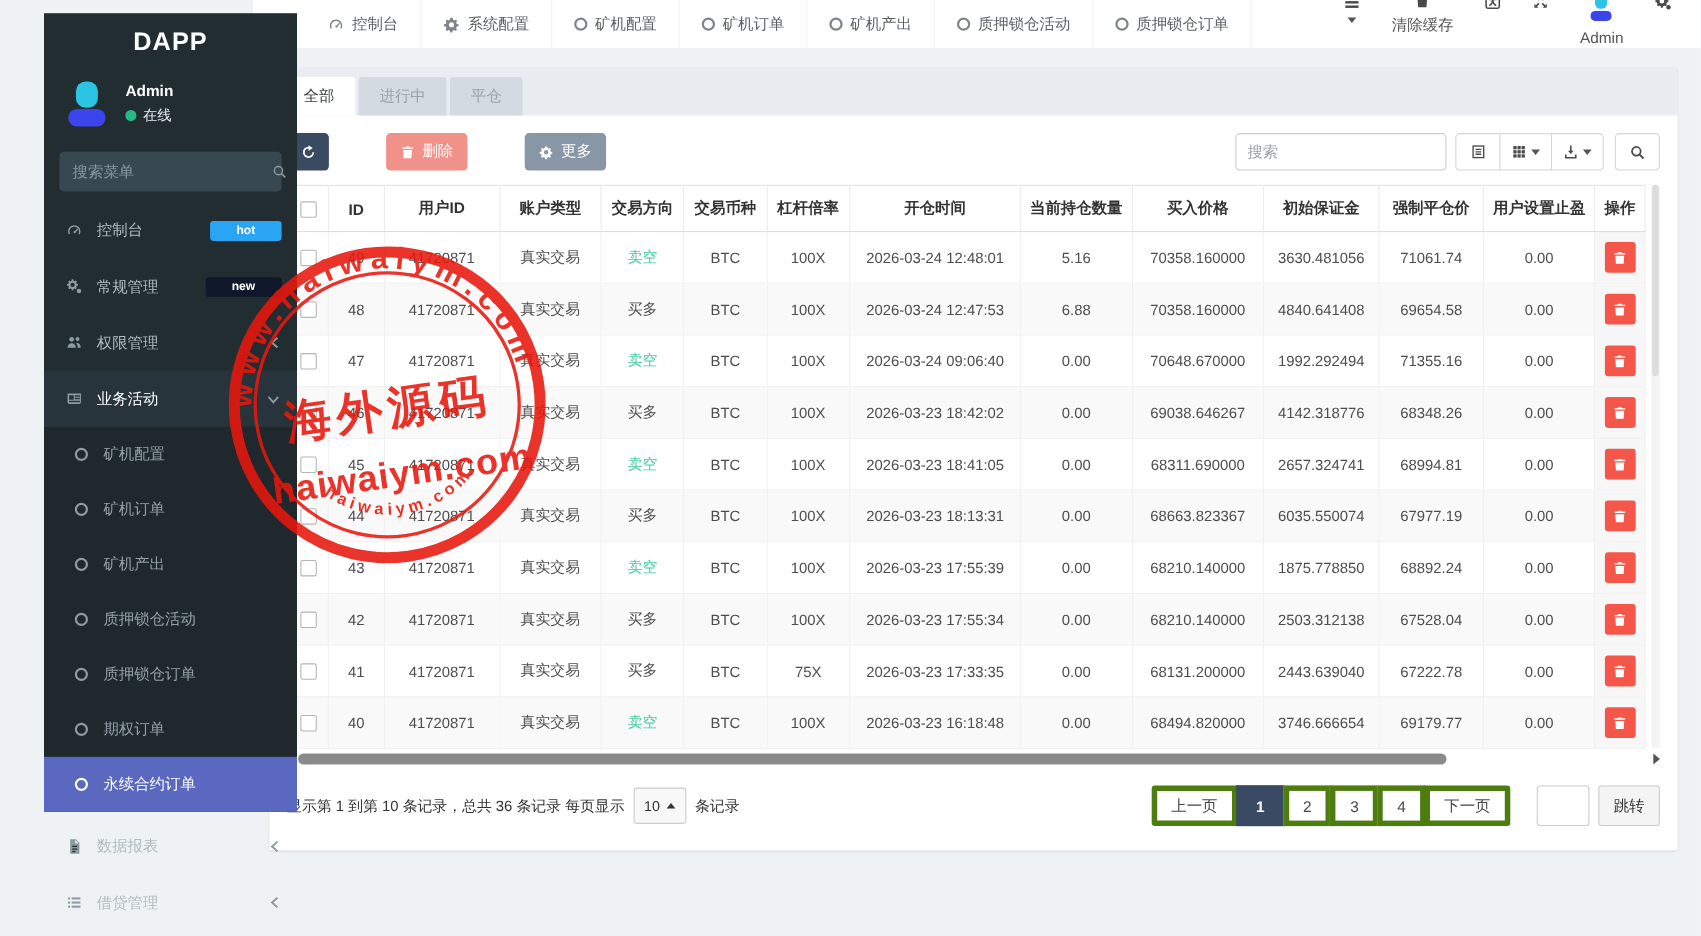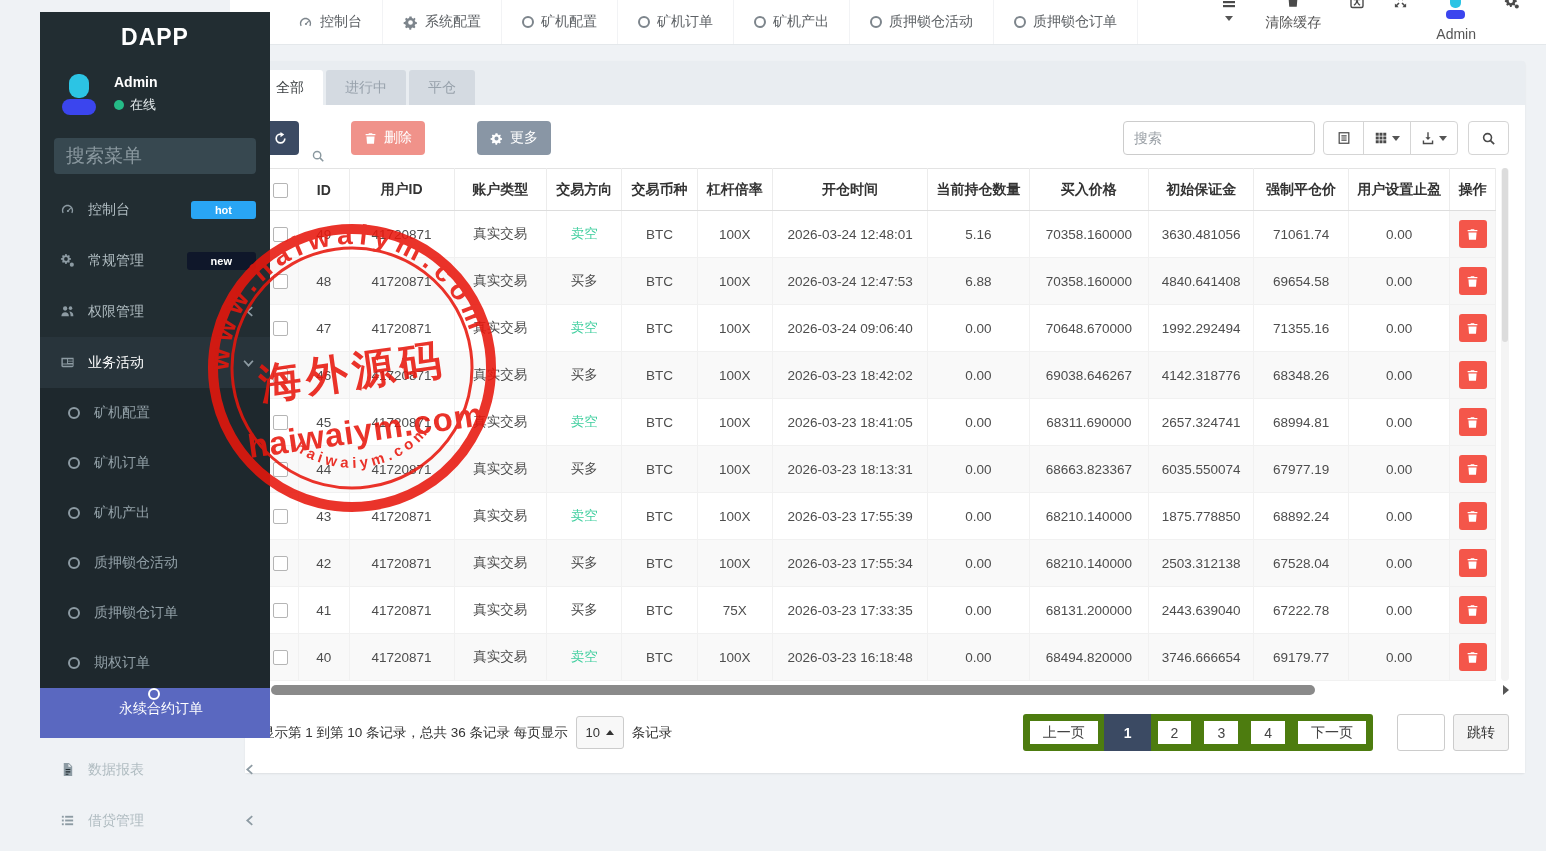--- a/index.html
+++ b/index.html
@@ -16,33 +16,33 @@
   .avatar .head { position:absolute; left:11px; top:2px; width:20px; height:24px; border-radius:9px; background:#2cc4e4; }
   .avatar .torso { position:absolute; left:4px; bottom:1px; width:34px; height:16px; border-radius:8px; background:#3b45ee; }
   .avatar.small { width:26px; height:26px; flex:0 0 26px; }
   .avatar.small .head { left:7px; top:1px; width:11px; height:13px; border-radius:5px; }
   .avatar.small .torso { left:3px; bottom:1px; width:19px; height:9px; border-radius:4px; }
   .user-meta { margin-left:12px; }
   .user-name { color:#fff; font-weight:bold; font-size:14px; margin-bottom:6px; }
   .user-status { color:#e6ecee; font-size:13px; display:flex; align-items:center; gap:6px; }
   .dot { width:10px; height:10px; border-radius:50%; background:#25bb87; display:inline-block; }
   .side-search { margin:8px 14px 10px; background:#374850; border-radius:4px; height:36px; display:flex; align-items:center; padding:0 12px; }
-  .side-search input { flex:1; background:transparent; border:none; outline:none; color:#fdba74; font-size:19px; }
+  .side-search input { flex:1; background:transparent; border:none; outline:none; color:#fdba74; font-size:14px; }
   .side-search input::placeholder { color:#8a989f; }
   .side-search .ic { color:#8a989f; }
   .menu { list-style:none; margin-top:6px; }
   .menu-item { display:flex; align-items:center; height:51px; padding:0 16px 0 18px; color:#b0bcc1; font-size:14px; cursor:pointer; position:relative; }
   .menu-item .ic { color:#8d9ba3; margin-right:12px; width:18px; }
   .menu-item .chev { position:absolute; right:16px; color:#8d9ba3; }
   .menu-item.expanded { background:#28343b; color:#fff; }
   .badge { position:absolute; right:14px; color:#fff; font-size:11px; font-weight:bold; padding:3px 24px; border-radius:3px; }
   .submenu { list-style:none; background:#1e282d; }
   .submenu-item { display:flex; align-items:center; height:50px; padding:0 16px 0 28px; color:#93a1a8; font-size:14px; cursor:pointer; }
   .submenu-item .circle-o { margin-right:14px; color:#8d9ba3; }
-  .submenu-item.active { background:#5a68c0; color:#fff;flex-direction:column; }
+  .submenu-item.active { background:#5a68c0; color:#fff; }
   .submenu-item.active .circle-o { color:#fff; }
 
   
   .topbar { position:absolute; left:230px; top:0; width:1316px; height:45px; background:#fff; border-bottom:1px solid #e4e8eb; display:flex; align-items:stretch; z-index:4; }
   .hamburger { width:48px; display:flex; align-items:center; justify-content:center; color:#4a4a4a; cursor:pointer; }
   .topnav { display:flex; align-items:stretch; }
   .nav-item { display:flex; align-items:center; gap:7px; padding:0 20px; color:#5d6165; font-size:14px; border-right:1px solid #f2f3f5; cursor:pointer; text-decoration:none; }
   .nav-item .ic { color:#7d858c; }
   .topbar-right { margin-left:auto; display:flex; align-items:center; gap:4px; padding-right:14px; }
   .tb-btn { display:flex; align-items:center; gap:6px; color:#555; font-size:14px; padding:0 12px; height:57px; cursor:pointer;flex-direction:column; }
@@ -90,21 +90,21 @@
   .h-arrow.left { border-right:6px solid #555; }
   .h-arrow.right { border-left:6px solid #555; }
   .h-track { flex:1; height:10px; margin:0 4px; position:relative; }
   .h-thumb { position:absolute; left:0; top:0; height:10px; width:85%; background:#8a8a8a; border-radius:5px; }
 
   .table-footer { display:flex; align-items:center; padding:8px 0 10px; }
   .summary { font-size:13.5px; color:#333; display:flex; align-items:center; gap:8px; }
   .pagesize-btn { height:33px; min-width:48px; border:1px solid #ccc; border-radius:3px; background:#f8f8f8; font-size:13px; color:#333; display:inline-flex; align-items:center; justify-content:center; gap:6px; cursor:pointer; font-family:inherit; }
   .pagesize-btn .caret-up { border-bottom-color:#333; }
   .pagination { margin-left:auto; display:flex; align-items:center; }
-  .page-btn { min-width:34px; height:37px; padding:0 13px; background:#fff; border:7px solid #4d7c0f; margin-left:-1px; display:flex; align-items:center; justify-content:center; font-size:14px; color:#444; cursor:pointer; }
+  .page-btn { min-width:34px; height:37px; padding:0 13px; background:#fff; border:5px solid #4d7c0f; margin-left:-1px; display:flex; align-items:center; justify-content:center; font-size:14px; color:#444; cursor:pointer; }
   .page-btn:first-child { border-radius:3px 0 0 3px; margin-left:0; }
   .page-btn.last { border-radius:0 3px 3px 0; }
   .page-btn.active { background:#3b4a63; border-color:#3b4a63; color:#fff; font-weight:bold; }
   .jump-input { width:48px; height:37px; border:1px solid #ccc; border-radius:3px; margin-left:24px; outline:none; padding:0 6px; font-size:14px; }
   .jump-btn { height:37px; padding:0 13px; margin-left:8px; background:#f4f4f4; border:1px solid #ccc; border-radius:3px; font-size:14px; color:#333; cursor:pointer; font-family:inherit; }
 
   
   .watermark { position:absolute; left:202px; top:218px; width:300px; height:300px; z-index:50; pointer-events:none; opacity:.88; overflow:visible; }
   .watermark svg { overflow:visible; }
 </style>

